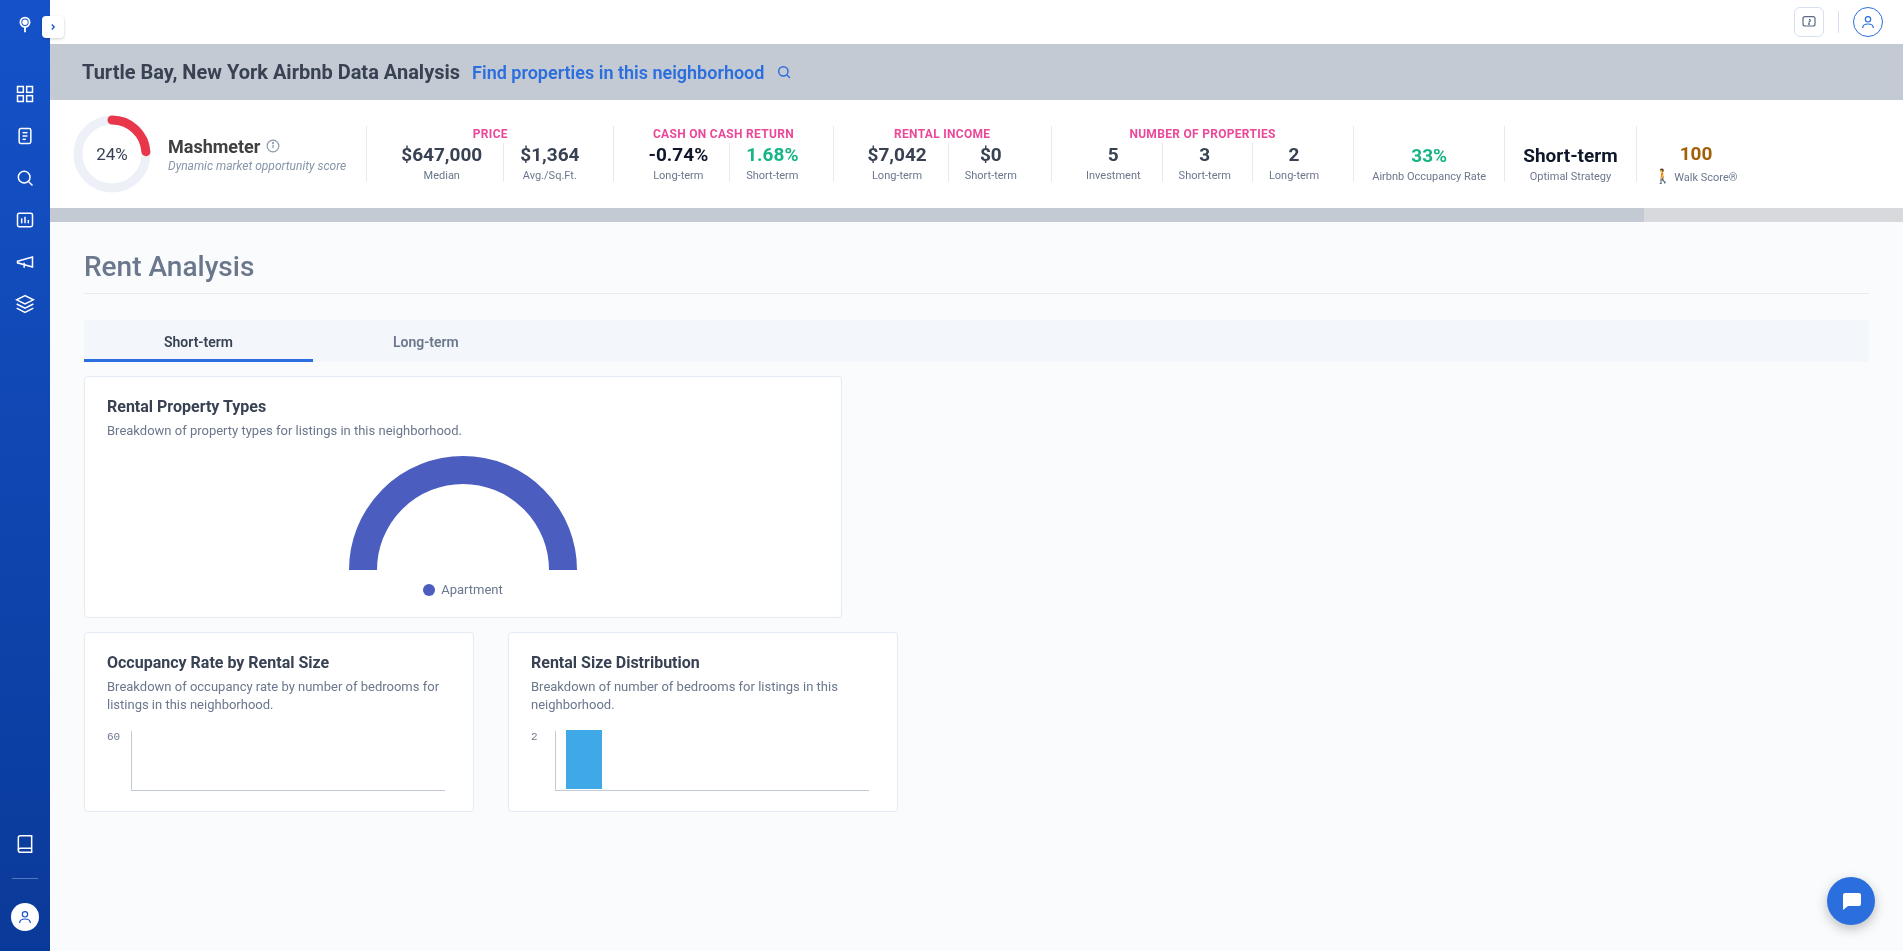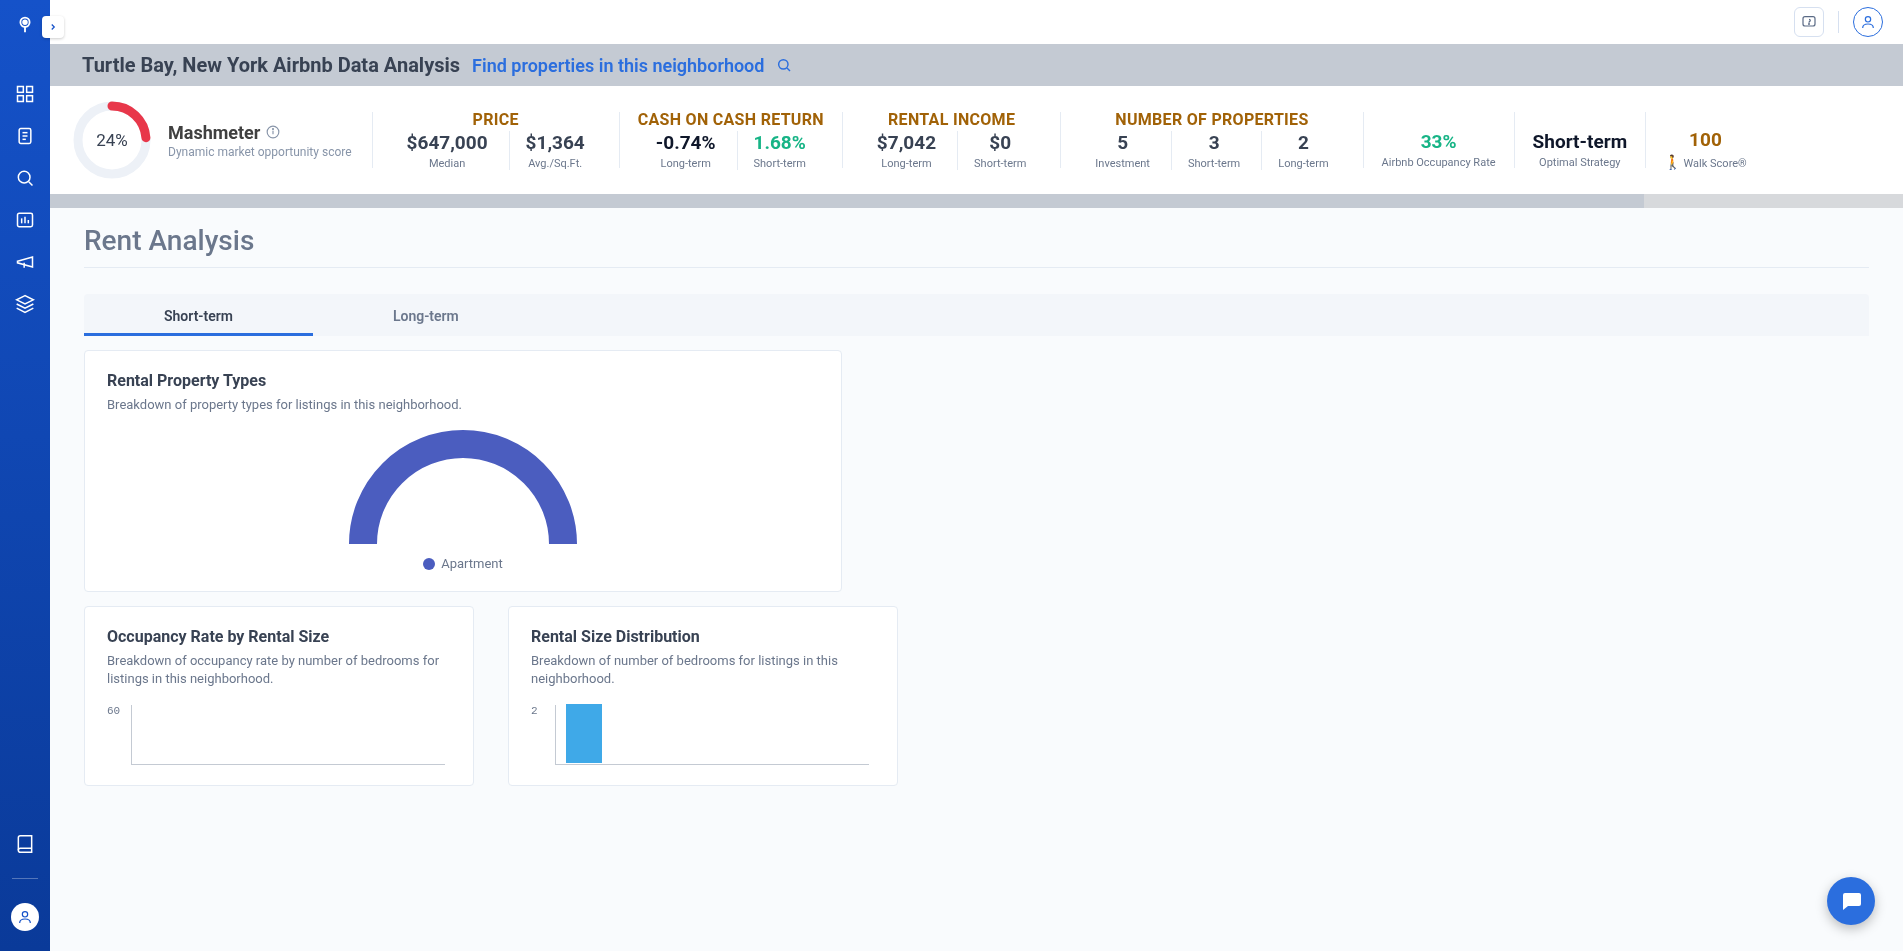--- a/index.html
+++ b/index.html
@@ -19,51 +19,51 @@
   .sidebar-avatar svg { stroke:#1552c9; fill:none; stroke-width:1.8; }
 
   
   .main { flex:1; display:flex; flex-direction:column; background:#f9fbfd; overflow:hidden; }
   .topbar { height: 44px; background: #fff; display:flex; align-items:center; justify-content:flex-end; padding: 0 20px; gap: 14px; }
   .topbar .icon-btn { width: 30px; height:30px; border:1px solid #d6e0f0; border-radius:6px; display:flex; align-items:center; justify-content:center; color:#5a6a85; }
   .topbar .divider-v { width:1px; height:22px; background:#d6e0f0; }
   .topbar .avatar-btn { width:30px; height:30px; border:1px solid #2b6ede; border-radius:50%; display:flex; align-items:center; justify-content:center; color:#2b6ede; }
 
   
-  .header-bar { background:#c4cad3; padding: 9px 32px; display:flex; align-items:center; gap: 12px; text-align: right; }
+  .header-bar { background:#c4cad3; padding: 16px 32px; display:flex; align-items:center; gap: 12px; text-align: right; }
   .header-bar .title { font-size: 20px; font-weight: 700; color: #384253; }
   .header-bar .link { color: #2b6ede; font-size:18px; font-weight:600; display:flex; align-items:center; gap:12px; }
 
   
   .metrics { background:#fff; display:flex; align-items:center; padding: 14px 0 14px 22px; gap: 0; overflow-x:auto; }
   .mashmeter-block { display:flex; align-items:center; gap: 16px; padding-right: 20px; white-space:nowrap; }
   .mashmeter-ring { width: 80px; height:80px; position:relative; }
   .mashmeter-ring svg { transform: rotate(-90deg); }
   .mashmeter-pct { position:absolute; top:50%; left:50%; transform:translate(-50%,-50%); font-weight:400; font-size:17px; color:#384253; }
   .mashmeter-text .mm-title { font-size:18px; font-weight:700; color:#404040; display:flex; align-items:center; gap:6px; }
-  .mashmeter-text .mm-sub { font-size:12px; color:#8895a9; margin-top:2px; }
+  .mashmeter-text .mm-sub { font-size:12px; color:#8895a9; margin-top:2px;font-style:italic; }
   .metric-sep { width:1px; height:56px; background:#e5ebf3; margin: 0 0px; }
   .metric-group { padding: 0 18px; display:flex; flex-direction:column; align-items:center; }
-  .metric-group-title { font-size:16px; font-weight:700; color:#a16207; letter-spacing:0.3px; margin-bottom:2px; white-space:nowrap; }
+  .metric-group-title { font-size:12px; font-weight:700; color:#ec4899; letter-spacing:0.3px; margin-bottom:2px; white-space:nowrap; }
   .metric-row { display:flex; gap:5px; }
   .metric-cell { display:flex; flex-direction:column; align-items:center; padding: 0 16px; white-space:nowrap; }
   .metric-cell + .metric-cell { border-left:1px solid #e5ebf3; }
   .metric-val { font-size:19px; font-weight:700; color:#384253; }
   .metric-val.green { color:#17b486; }
   .metric-val.red { color:#0f172a; }
   .metric-val.blue { color:#a16207; }
   .metric-lbl { font-size:11px; color:#6b778c; margin-top:3px; }
   .walk-icon { color:#f26a1b; font-size:14px; margin-right:2px; }
 
   
   .progress-strip { height: 14px; background:#d7d9dc; position:relative; }
   .progress-fill { position:absolute; top:0; left:0; height:100%; background:#c4cad3; }
 
   
-  .content { flex:1; overflow-y:auto; padding: 16px 34px; }
+  .content { flex:1; overflow-y:auto; padding: 28px 34px; }
   .section-title { font-size:28px; color:#6b778c; font-weight:500; margin-bottom: 10px; }
   .section-rule { border:0; border-top:1px solid #e5ebf3; margin-bottom: 26px; }
 
   
   .tabs { display:flex; background:#f3f6fa; border-radius:4px 4px 0 0; }
   .tab { padding: 14px 80px 12px; font-size:14px; font-weight:600; color:#6b778c; cursor:pointer; position:relative; }
   .tab.active { color:#384253; }
   .tab.active::after { content:""; position:absolute; left:0; right:0; bottom:0; height:3px; background:#2b6ede; }
 
   

